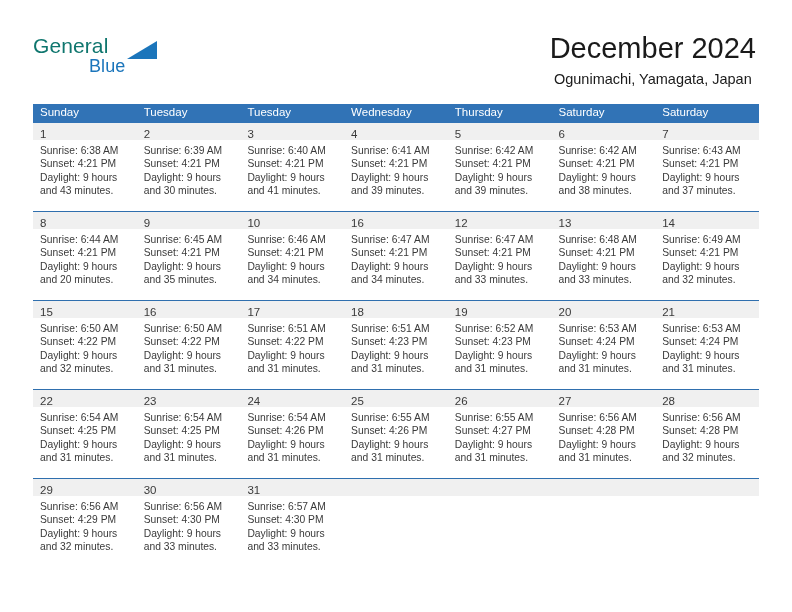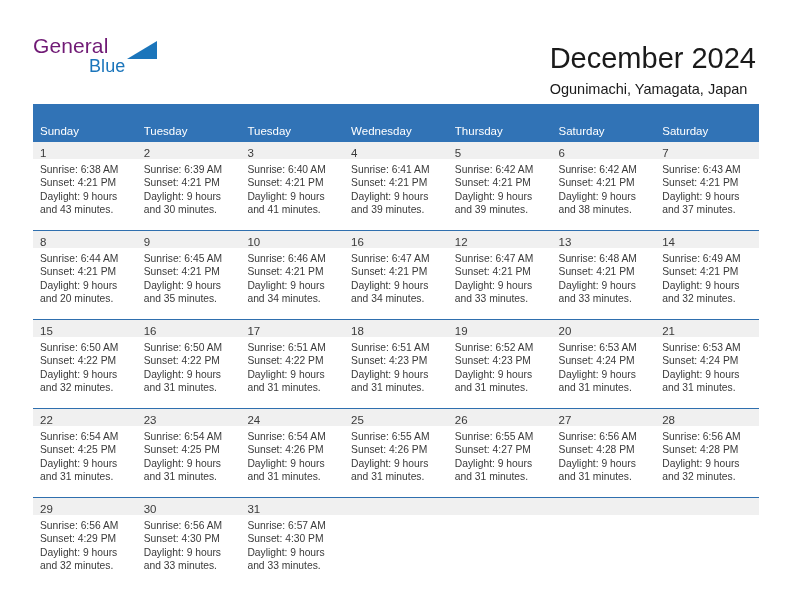--- a/index.html
+++ b/index.html
@@ -34,21 +34,21 @@
     top: 34px;
     width: 200px;
     height: 50px;
   }
   .logo-general {
     position: absolute;
     left: 0;
     top: 0;
     font-size: 21px;
     letter-spacing: 0.1px;
-    color: #701a75;
+    color: #0f766e;
     line-height: 24px;
     font-family: "Liberation Sans", sans-serif;
   }
   .logo-blue {
     position: absolute;
     left: 56px;
     top: 20px;
     font-size: 18px;
     letter-spacing: 0.1px;
     color: #1b75bb;
@@ -61,22 +61,22 @@
     top: 7px;
     width: 0;
     height: 0;
     border-left: 30px solid transparent;
     border-bottom: 18px solid #1b75bb;
   }
 
   .title-block {
     position: absolute;
     right: 36px;
-    top: 40px;
-    text-align: left;
+    top: 30px;
+    text-align: center;
   }
   .cal-title {
     font-size: 29px;
     line-height: 36px;
     color: #1a1a1a;
     font-weight: normal;
     font-family: "Liberation Sans", sans-serif;
     white-space: nowrap;
   }
   .cal-subtitle {
@@ -96,21 +96,21 @@
     width: 726px;
     border-collapse: collapse;
     table-layout: fixed;
   }
   .calendar th {
     background: #3173b6;
     color: #ffffff;
     font-size: 11.5px;
     font-weight: normal;
     text-align: left;
-    padding: 20px 0 4px 7px;
+    padding: 1px 0 4px 7px;
     height: 13px;
     line-height: 14px;
     font-family: "Liberation Sans", sans-serif;
   }
   .calendar td {
     width: 103.71px;
     vertical-align: top;
     padding: 0;
     border-top: 1.4px solid #2f6fae;
     background: #ffffff;

